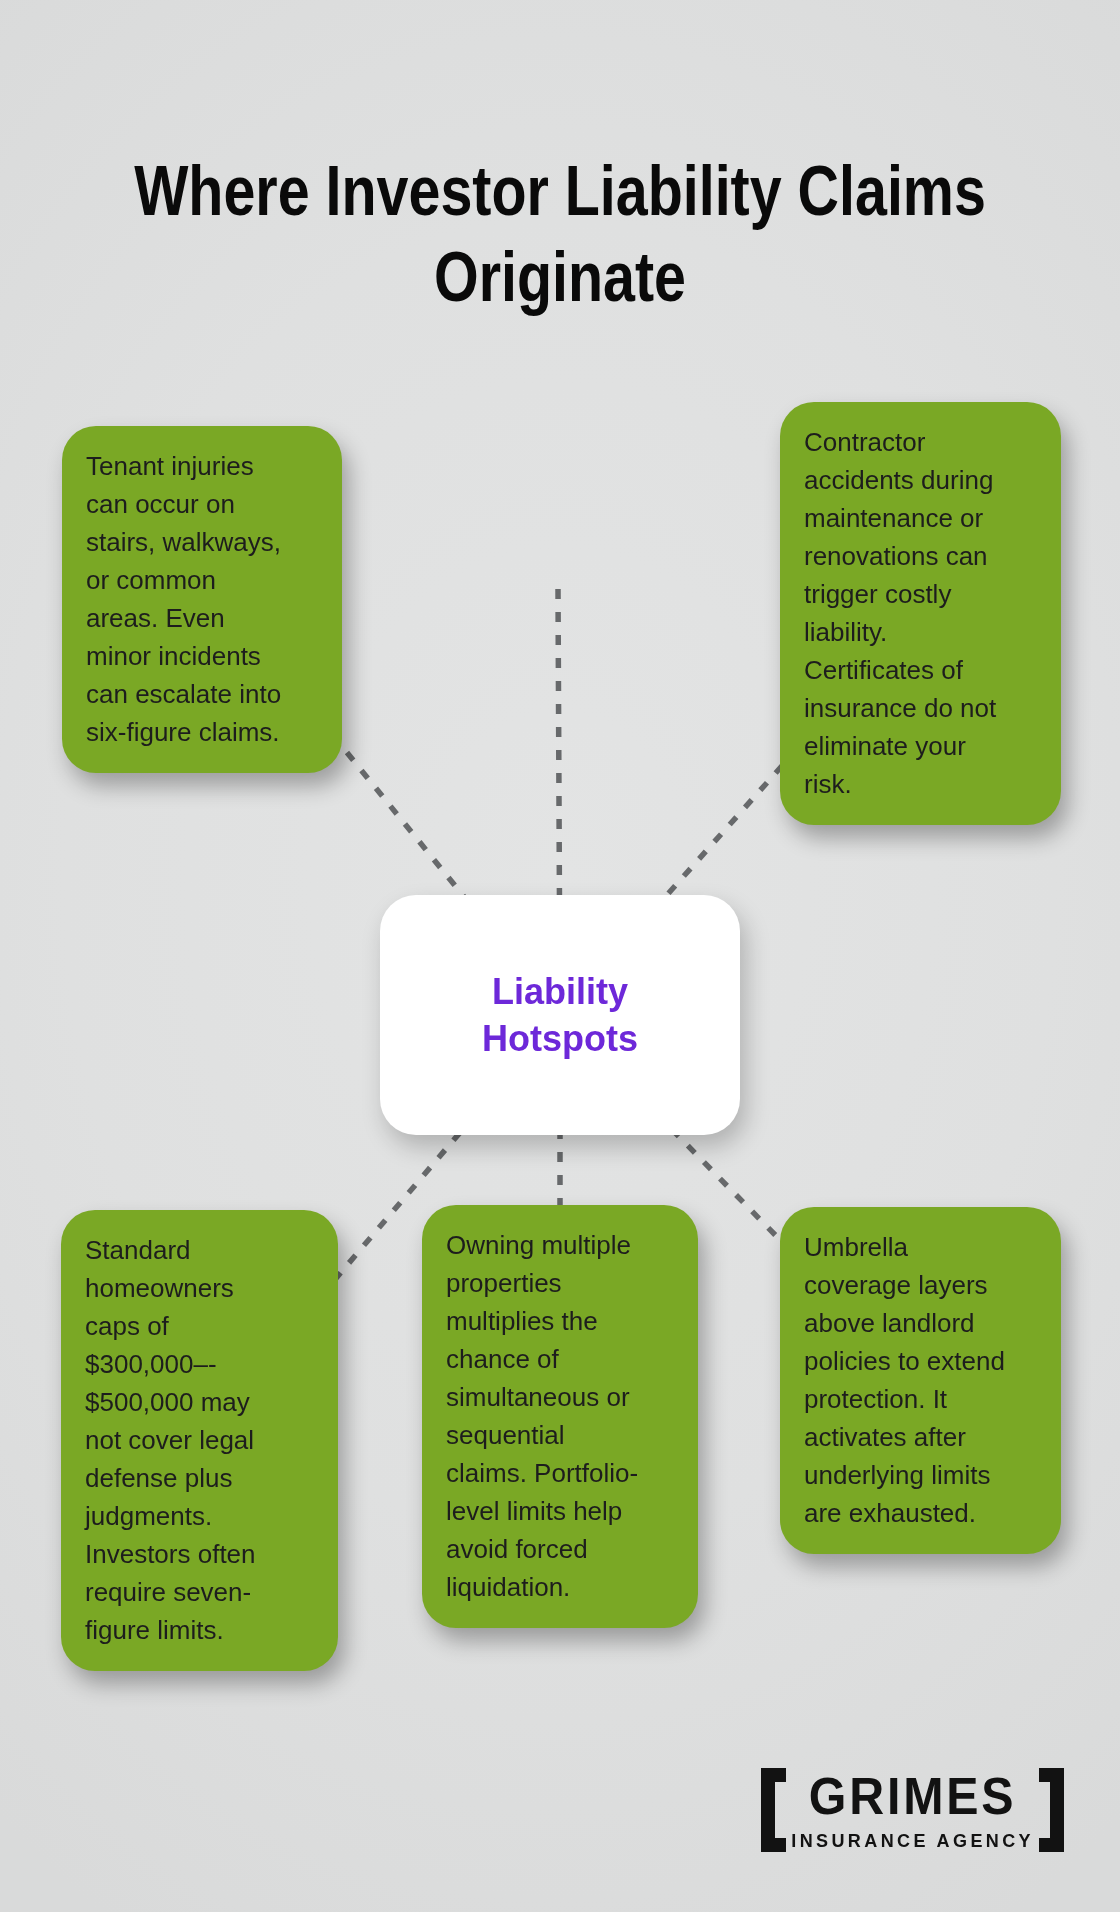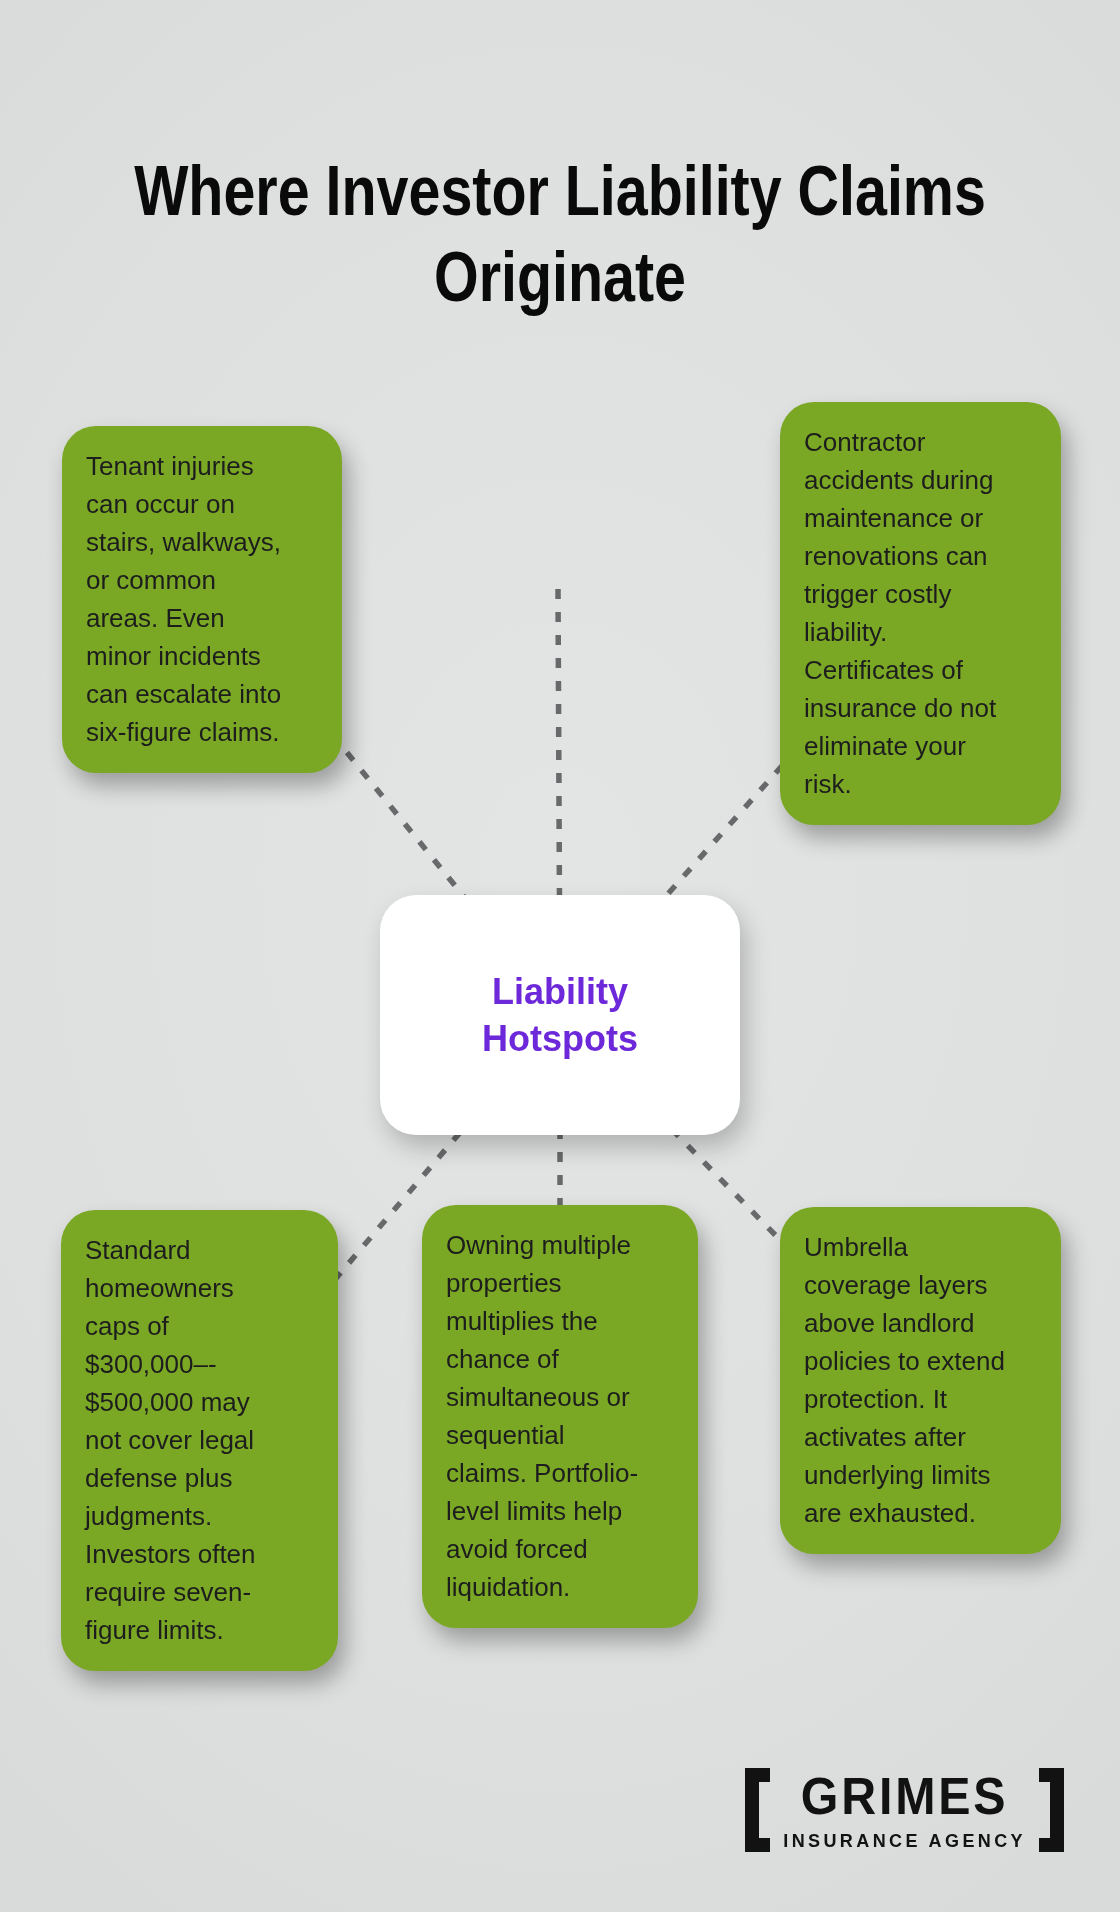--- a/index.html
+++ b/index.html
@@ -50,21 +50,21 @@
   }
   .center-label{
     font-size:36px;line-height:47px;font-weight:bold;color:#6d28d9;
     text-align:center;white-space:pre-line;
   }
 
   
   .logo{
     position:absolute;z-index:2;
     top:1768px;right:56px;
-    display:flex;align-items:stretch;gap:13px;color:#121212;
+    display:flex;align-items:stretch;gap:5px;color:#121212;
   }
   .bracket{width:25px;height:84px;box-sizing:border-box;}
   .bracket-left{border-left:14px solid #121212;border-top:14px solid #121212;border-bottom:14px solid #121212;}
   .bracket-right{border-right:14px solid #121212;border-top:14px solid #121212;border-bottom:14px solid #121212;}
   .logo-center{display:flex;flex-direction:column;align-items:center;justify-content:space-between;padding:2px 0 4px 0;}
   .logo-name{
     font-size:52px;line-height:52px;font-weight:bold;
     letter-spacing:3px;transform:scaleX(0.93);transform-origin:center;
     white-space:nowrap;
   }

